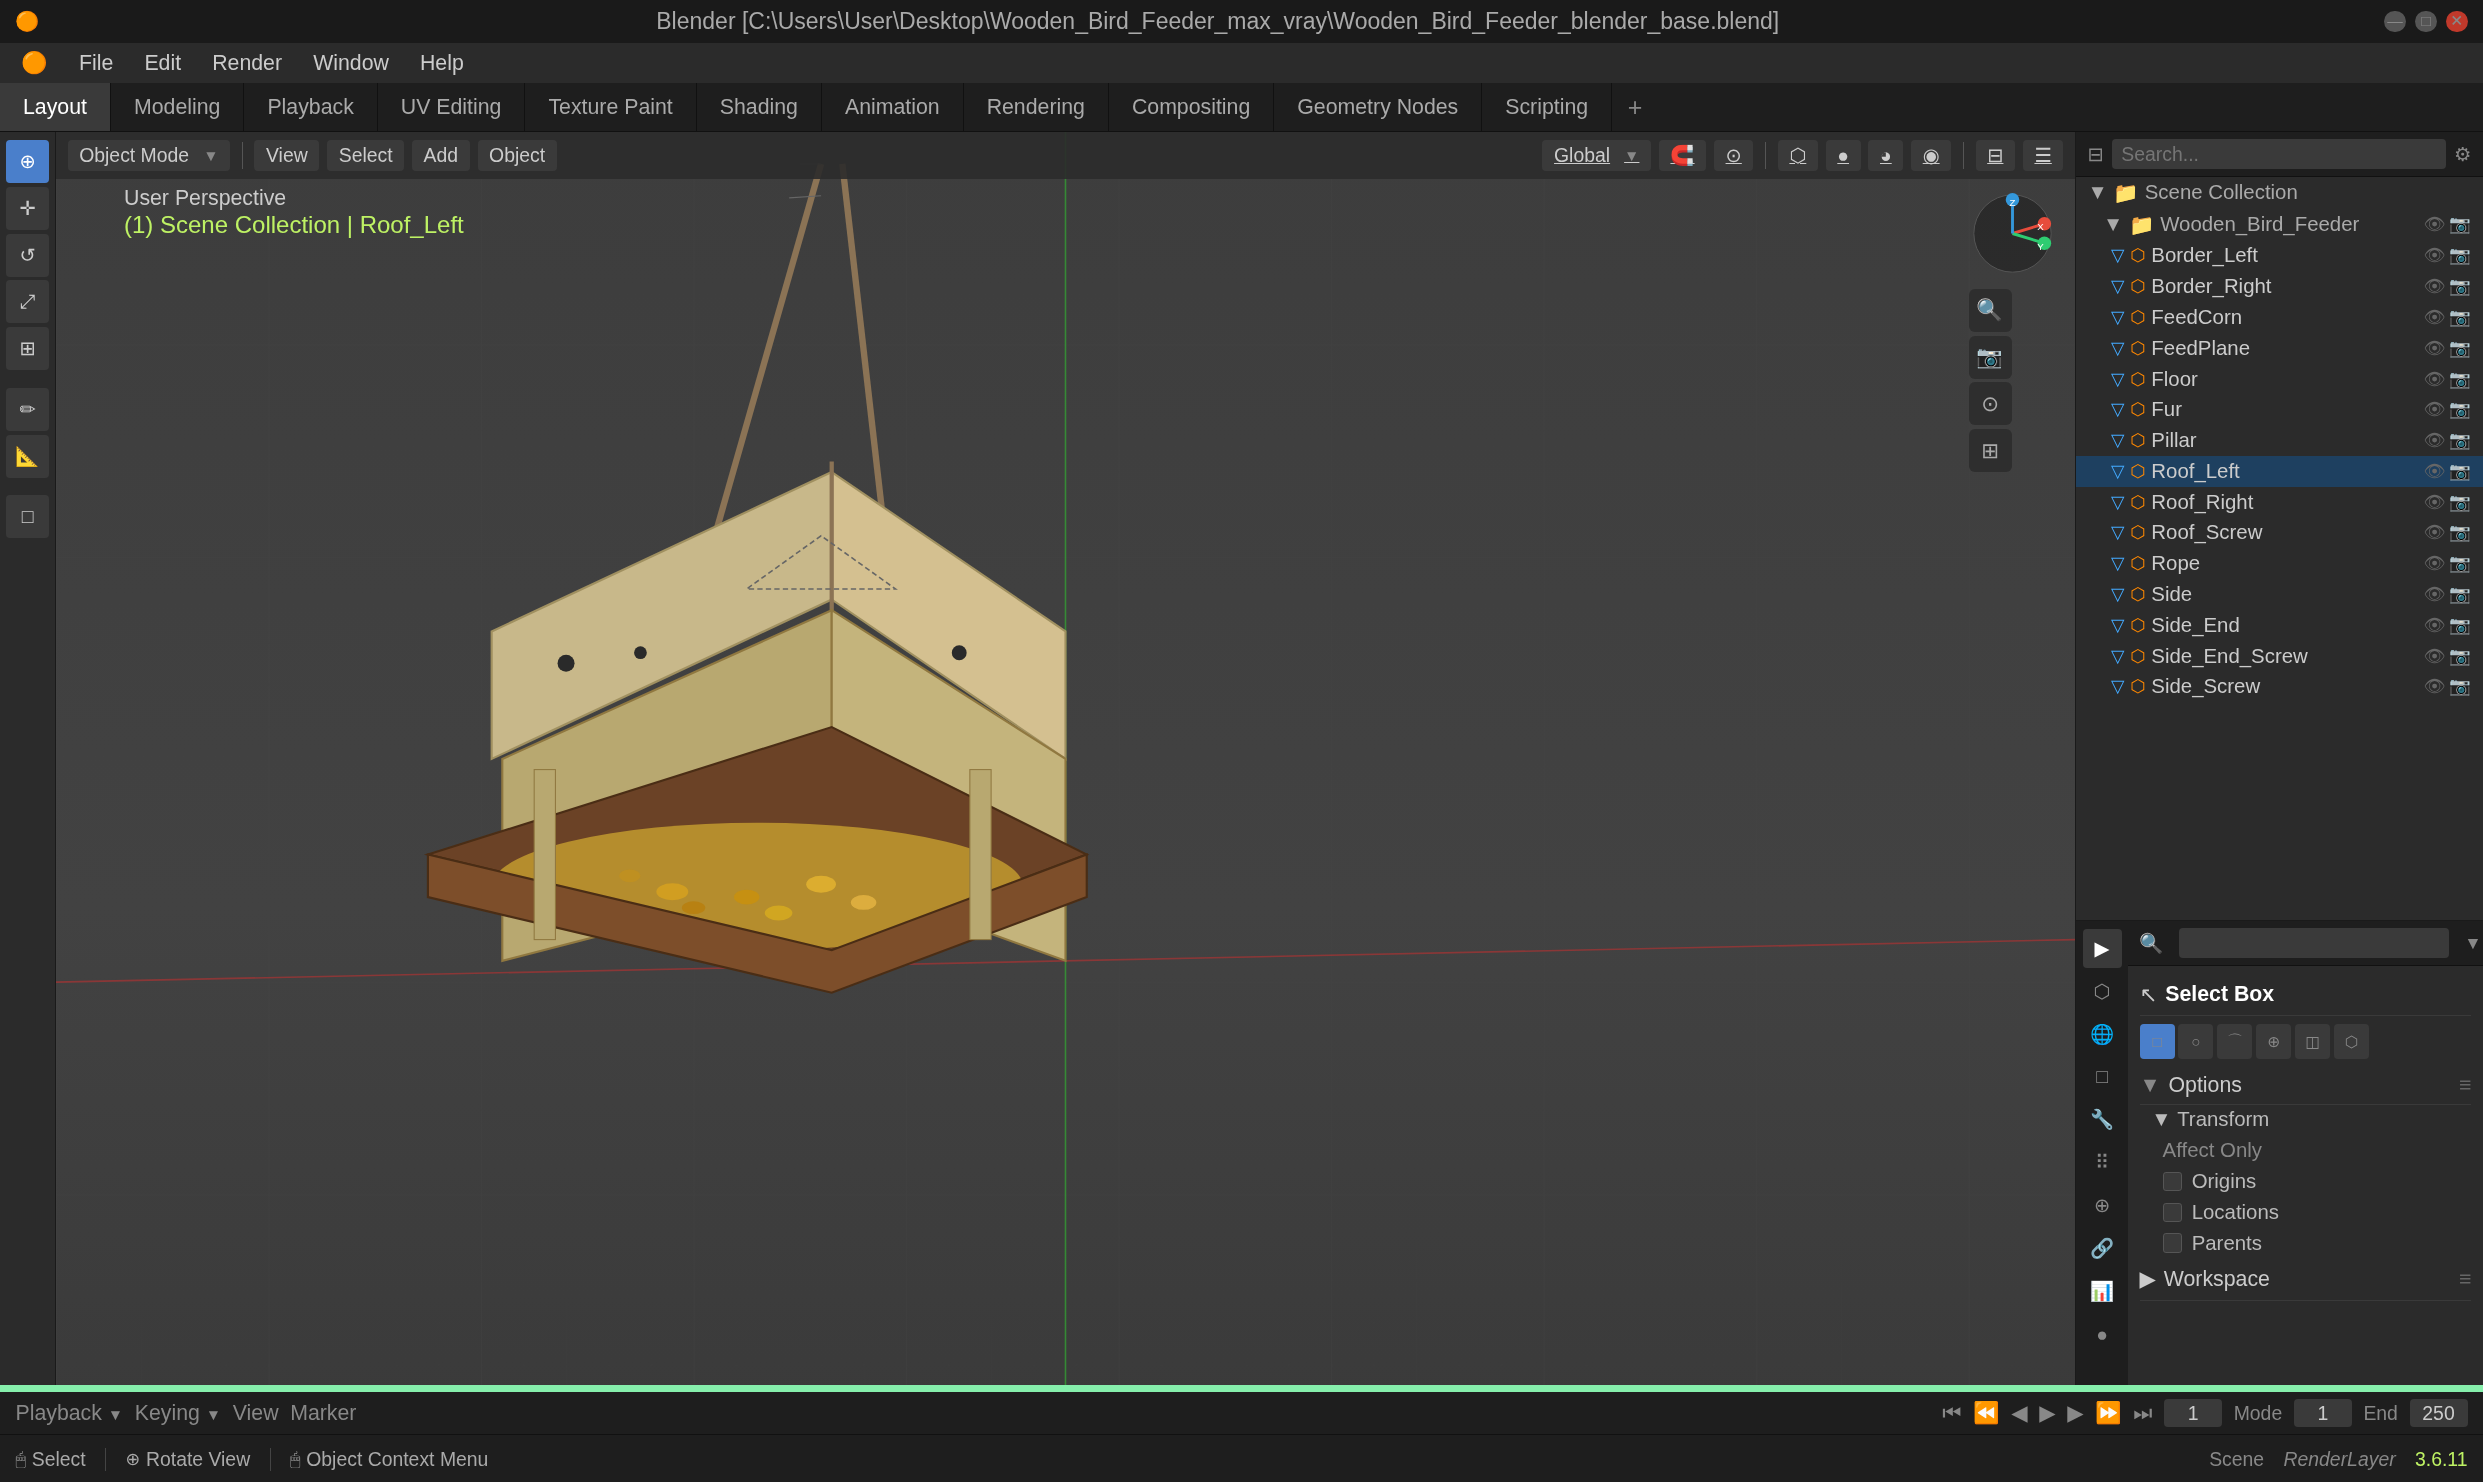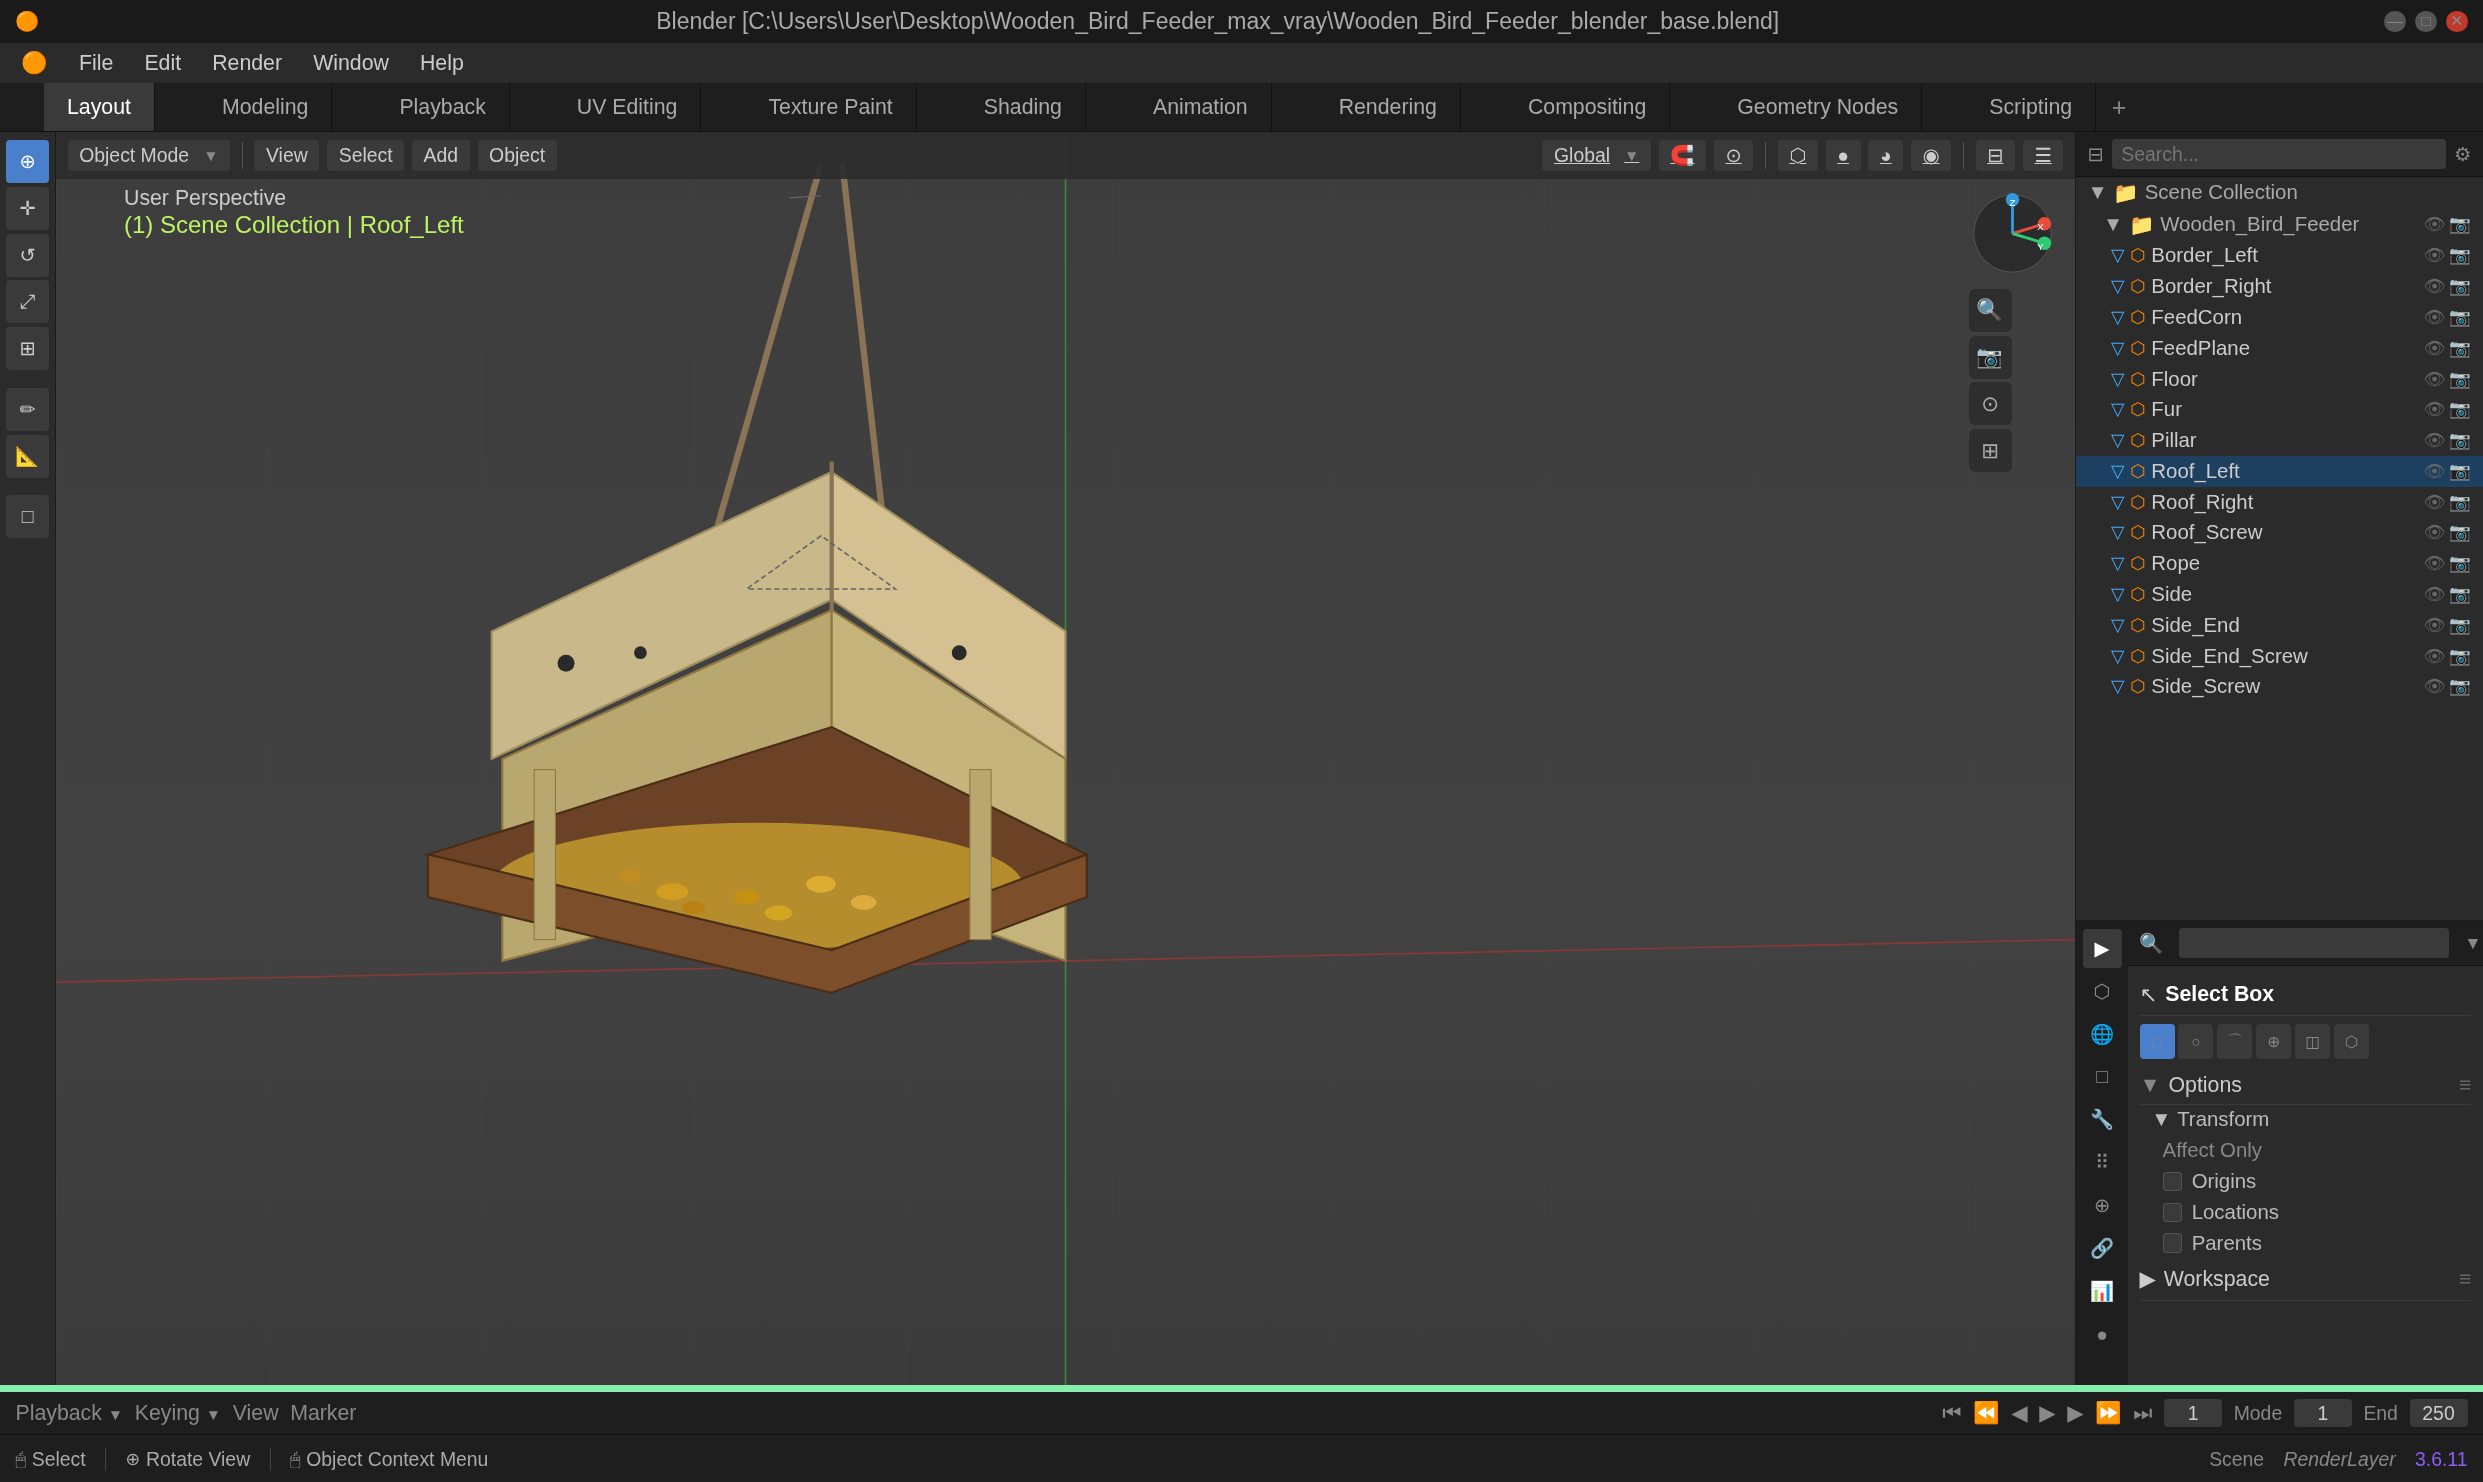--- a/index.html
+++ b/index.html
@@ -80,21 +80,20 @@
       border-bottom: 1.9px solid #111;
     }
     .ws-tab {
       padding: 0 23px;
       display: flex;
       align-items: center;
       font-size: 21.3px;
       color: #aaa;
       cursor: pointer;
       border-right: 1px solid #111;
-      margin-left: 44px;
     }
     .ws-tab.active {
       background: #3a3a3a;
       color: #fff;
     }
     .ws-tab-add {
       padding: 0 15.5px;
       display: flex; align-items: center;
       color: #888;
       cursor: pointer;
@@ -904,16 +903,16 @@
     <span>Rotate View</span>
   </div>
   <div class="status-sep"></div>
   <div class="status-item">
     <span style="color:#aaa;font-size:17.5px;">🖱</span>
     <span>Object Context Menu</span>
   </div>
   <div class="status-right">
     <span style="color:#888;font-size:19.4px;">Scene</span>
     <span style="color:#888;font-size:19.4px;font-style:italic;">RenderLayer</span>
-    <span style="color:#8b5cf6;font-size:19.4px;">3.6.11</span>
+    <span style="color:#bef264;font-size:19.4px;">3.6.11</span>
   </div>
 </div>
 
 
 </body></html>

